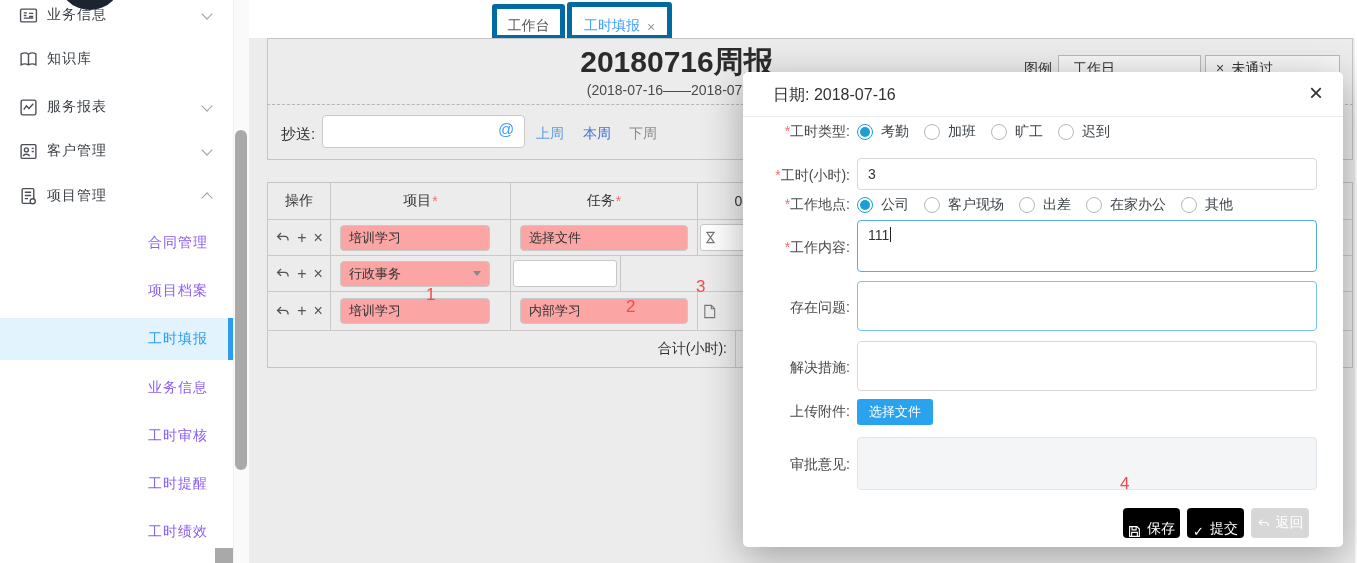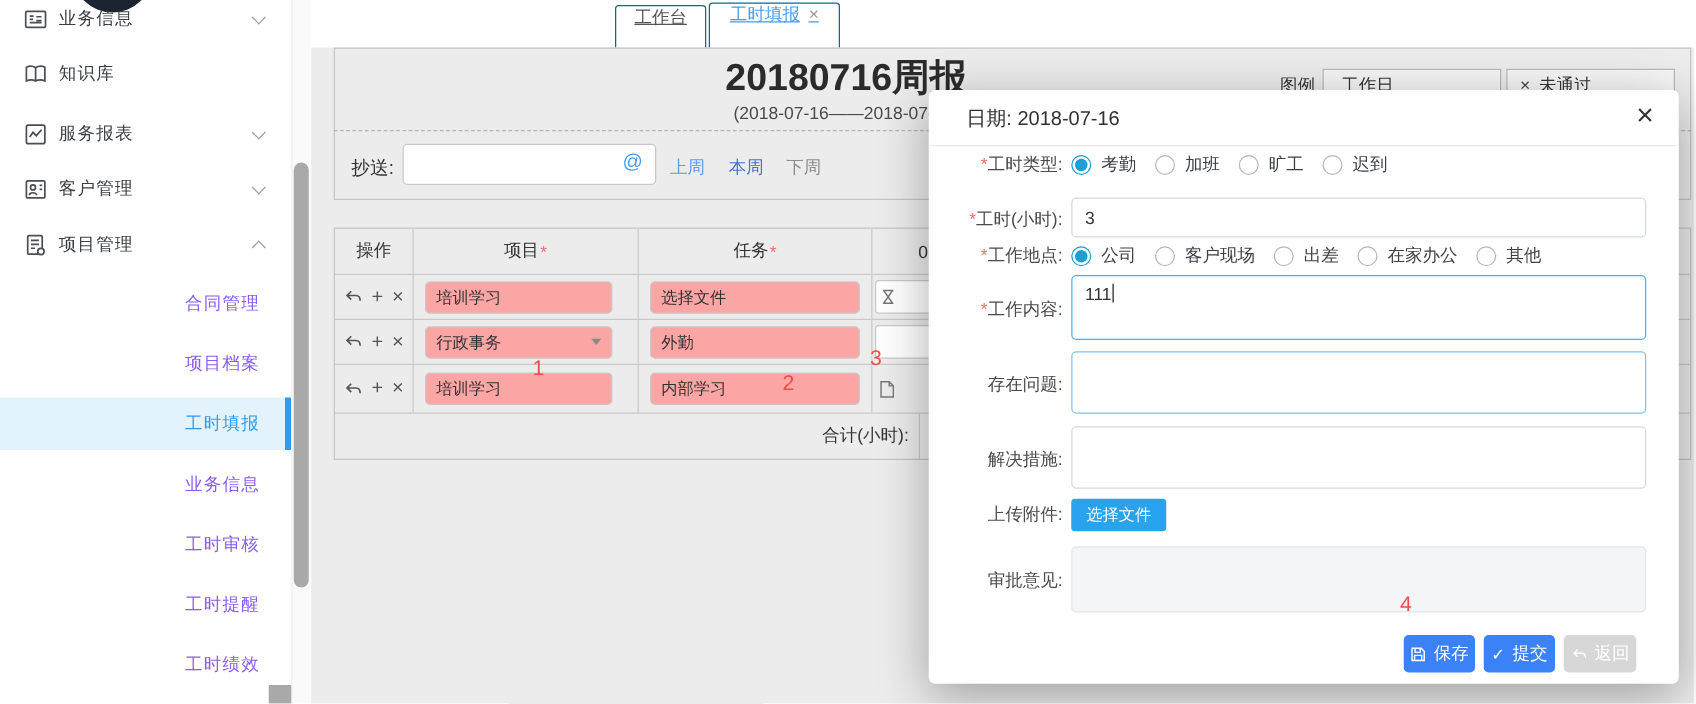--- a/index.html
+++ b/index.html
@@ -19,22 +19,22 @@
   .sub-item .slabel{position:absolute;left:148px;font-size:14px;color:#8b5cf6;letter-spacing:1px;}
   .sub-item.active{background:#e2f3fd;}
   .sub-item.active .slabel{color:#2b9cf2;}
   .active-bar{position:absolute;left:228px;top:318px;width:5px;height:42px;background:#2b9cf2;}
   .sb-track{position:absolute;left:233px;top:0;width:16px;height:563px;background:#fafafa;border-left:1px solid #f0f0f0;}
   .sb-thumb{position:absolute;left:235px;top:130px;width:12px;height:340px;background:#a9a9a9;border-radius:6px;}
   .sb-corner{position:absolute;left:215px;top:548px;width:18px;height:15px;background:#a9a9a9;}
 
   
   .tabbar{position:absolute;left:249px;top:0;width:1108px;height:38px;background:#fff;}
-  .tab{position:absolute;display:flex;align-items:flex-start;justify-content:center;gap:7px;
-    background:#fff;border:1px solid #0369a1;border-radius:3px 3px 0 0;font-size:14px;box-sizing:border-box;text-decoration:underline;}
+  .tab{position:absolute;display:flex;align-items:flex-end;justify-content:center;gap:7px;
+    background:#fff;border:5px solid #0369a1;border-radius:3px 3px 0 0;font-size:14px;box-sizing:border-box;}
   .tab.t1{left:243px;top:4px;width:73px;height:36px;color:#555;}
   .tab.t2{left:318px;top:2px;width:105px;height:38px;color:#409eff;}
   .tab .x{color:#9a9a9a;font-size:14px;}
 
   
   .panel-bg{position:absolute;left:249px;top:38px;width:1106px;height:525px;background:#ececec;}
   .head-box{position:absolute;left:267px;top:38px;width:1086px;height:122px;border:1px solid #c5c5c5;box-sizing:border-box;}
   .rpt-title{position:absolute;left:267px;top:42px;width:820px;text-align:center;font-size:30px;font-weight:bold;color:#2b2b2b;}
   .rpt-sub{position:absolute;left:267px;top:82px;width:820px;text-align:center;font-size:14px;color:#4a4a4a;}
   .legend-label{position:absolute;left:1024px;top:60px;font-size:14px;color:#333;}
@@ -101,21 +101,21 @@
     display:flex;align-items:center;padding:0 10px;}
   .m-area{background:#fff;border:1px solid #d5d9de;border-radius:4px;font-size:14px;color:#333;padding:6px 10px;box-sizing:border-box;}
   .m-area.focus{border:1.5px solid #54abf0;}
   .m-area.lite{border:1.5px solid #7cc2f5;}
   .m-area.disabled{background:#f3f5f7;border:1px solid #e2e5e9;}
   .cursor{display:inline-block;width:1px;height:15px;background:#222;margin-left:1px;vertical-align:-2px;}
   .file-btn{position:absolute;left:114px;width:76px;height:26px;background:#29a3ee;color:#fff;border-radius:3px;
     font-size:13px;display:flex;align-items:center;justify-content:center;}
   .m-btn{position:absolute;height:30px;border-radius:4px;color:#fff;font-size:14px;display:flex;align-items:center;
     justify-content:center;gap:6px;box-sizing:border-box;}
-  .m-btn.blue{background:#3b82f6;}
+  .m-btn.blue{background:#000000;align-items:flex-end;}
   .m-btn.gray{background:#d7d7d7;}
   .m-btn .bic{width:13px;height:13px;color:#fff;}
   .m-btn .chk{font-size:13px;line-height:1;}
   svg{display:block;}
 </style>
 </head>
 <body>
 
 <div class="screen">
 
@@ -296,25 +296,20 @@
         <span class="og">+</span>
         <span class="og">×</span>
       </span>
         </div>
       <div class="tc c-prj">
           <div class="cell-input inp-prj sel">
             <span>行政事务</span>
             <span class="caret"></span>
           </div>
         </div>
-      <div class="tc c-task">
-          <div class="cell-input inp-task">
-            <span>外勤</span>
-          </div>
-        </div>
       <div class="tc c-day">
           <div class="day-box"></div>
         </div>
       <div class="tc c-rest"></div>
     </div>
 
     <div class="trow drow3">
       <div class="tc c-op">
           <span class="ops">
         <svg class="day-ic" viewBox="0 0 20 20" width="15" height="15" fill="none" stroke="#555" stroke-width="1.8">

